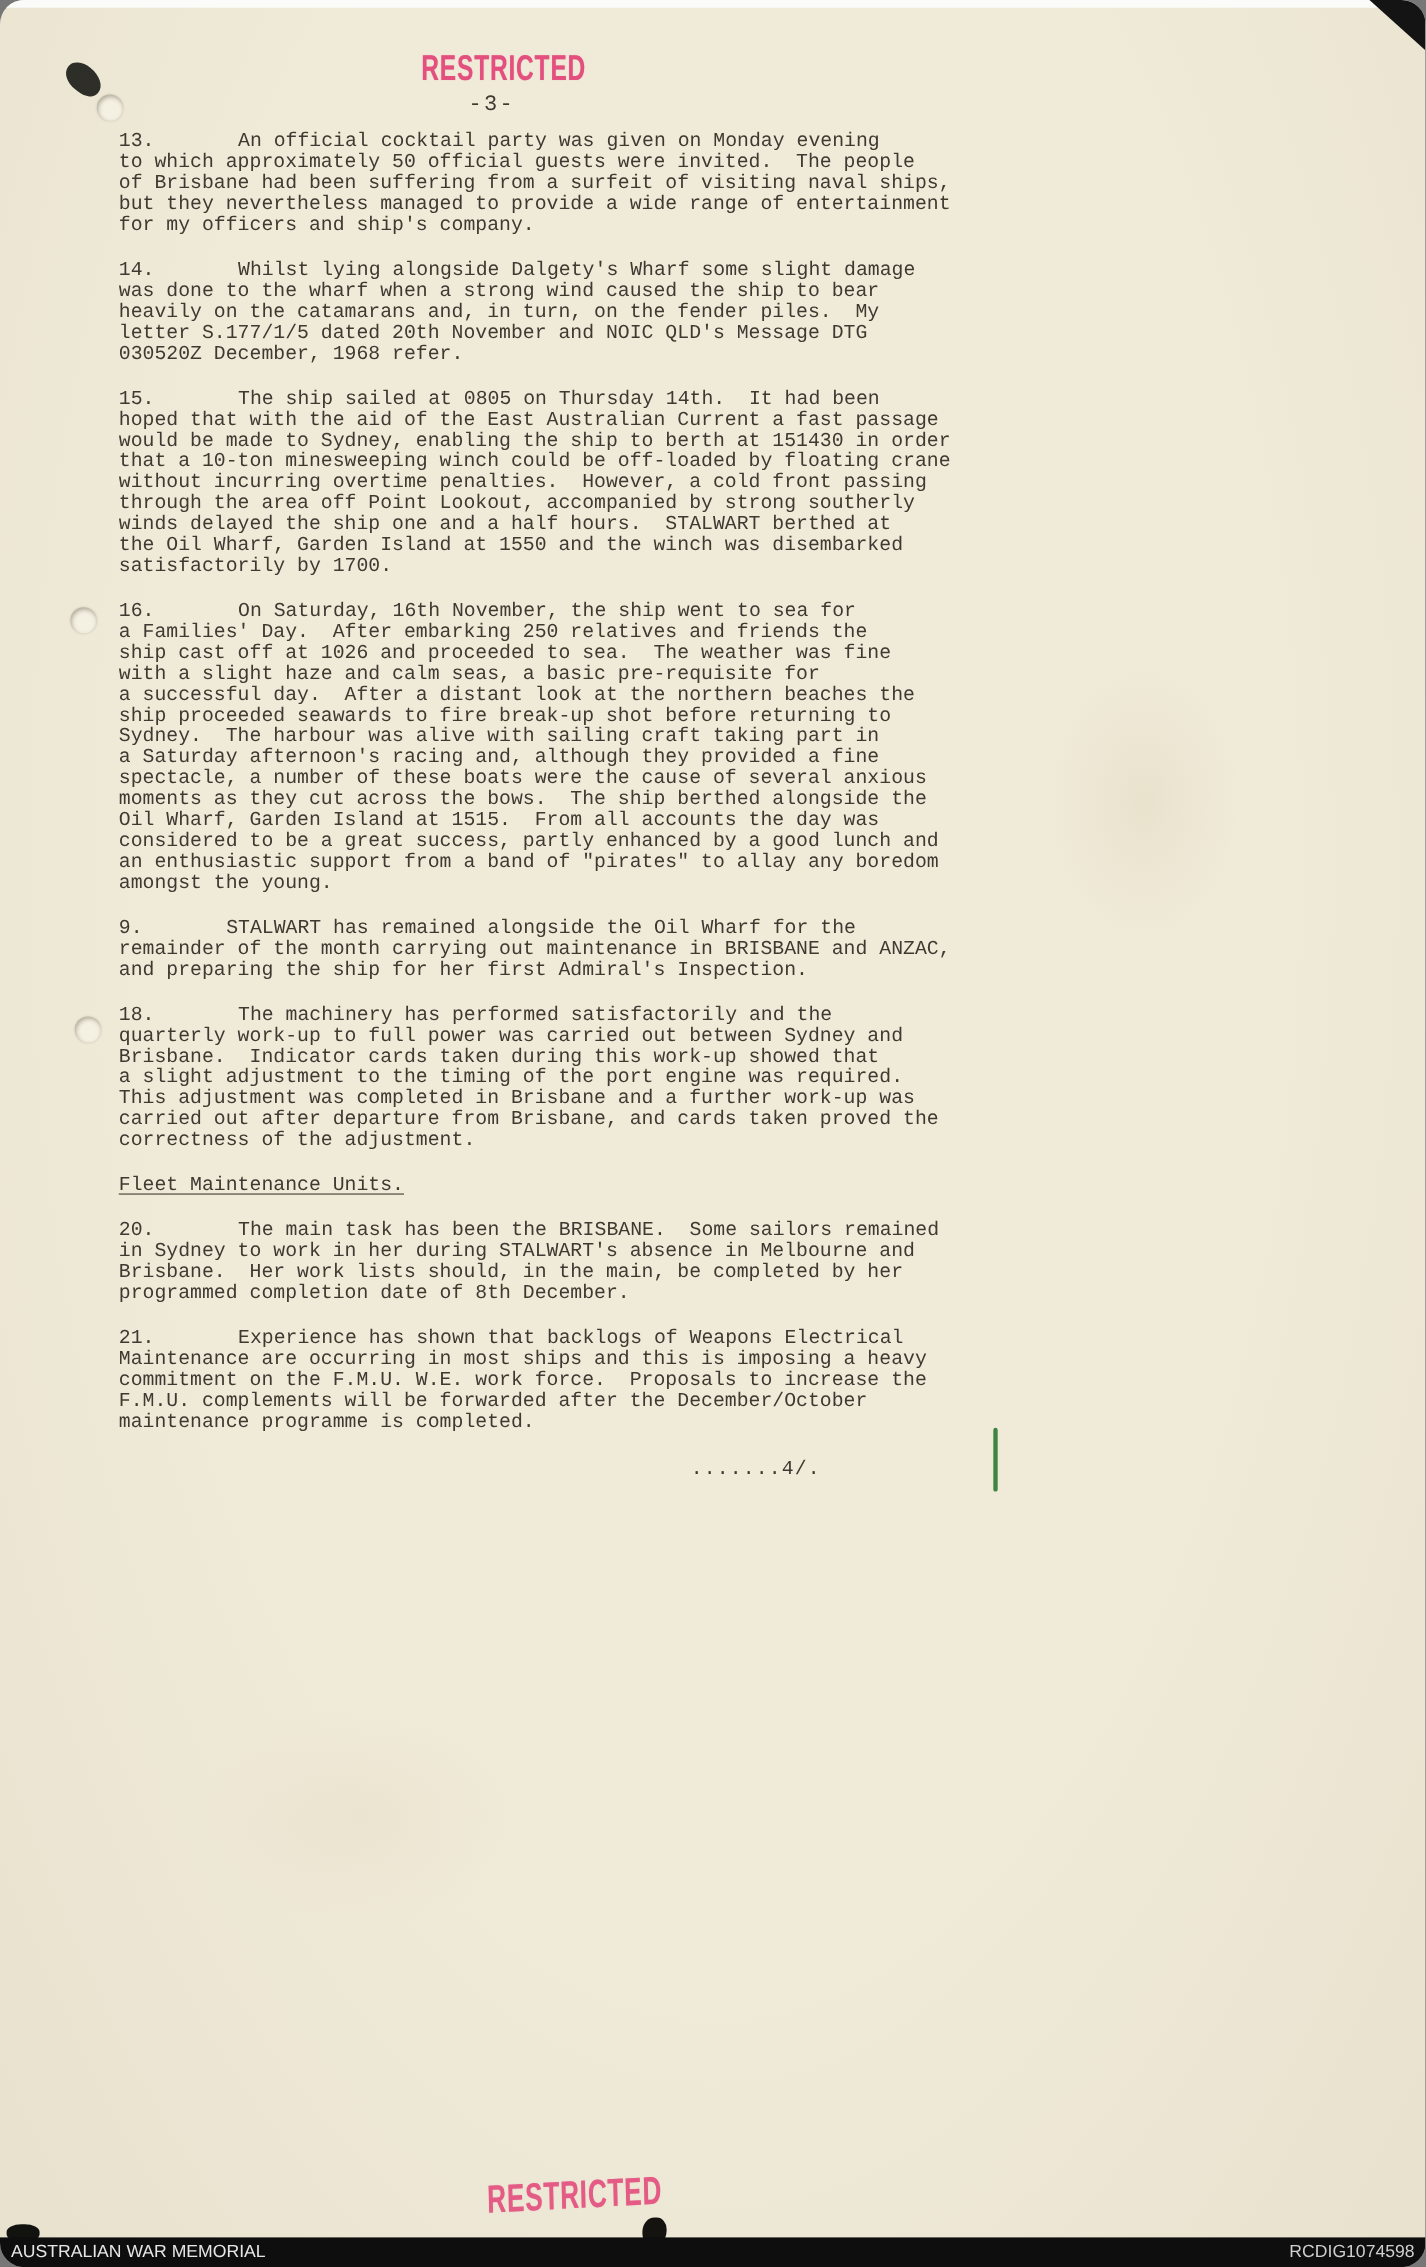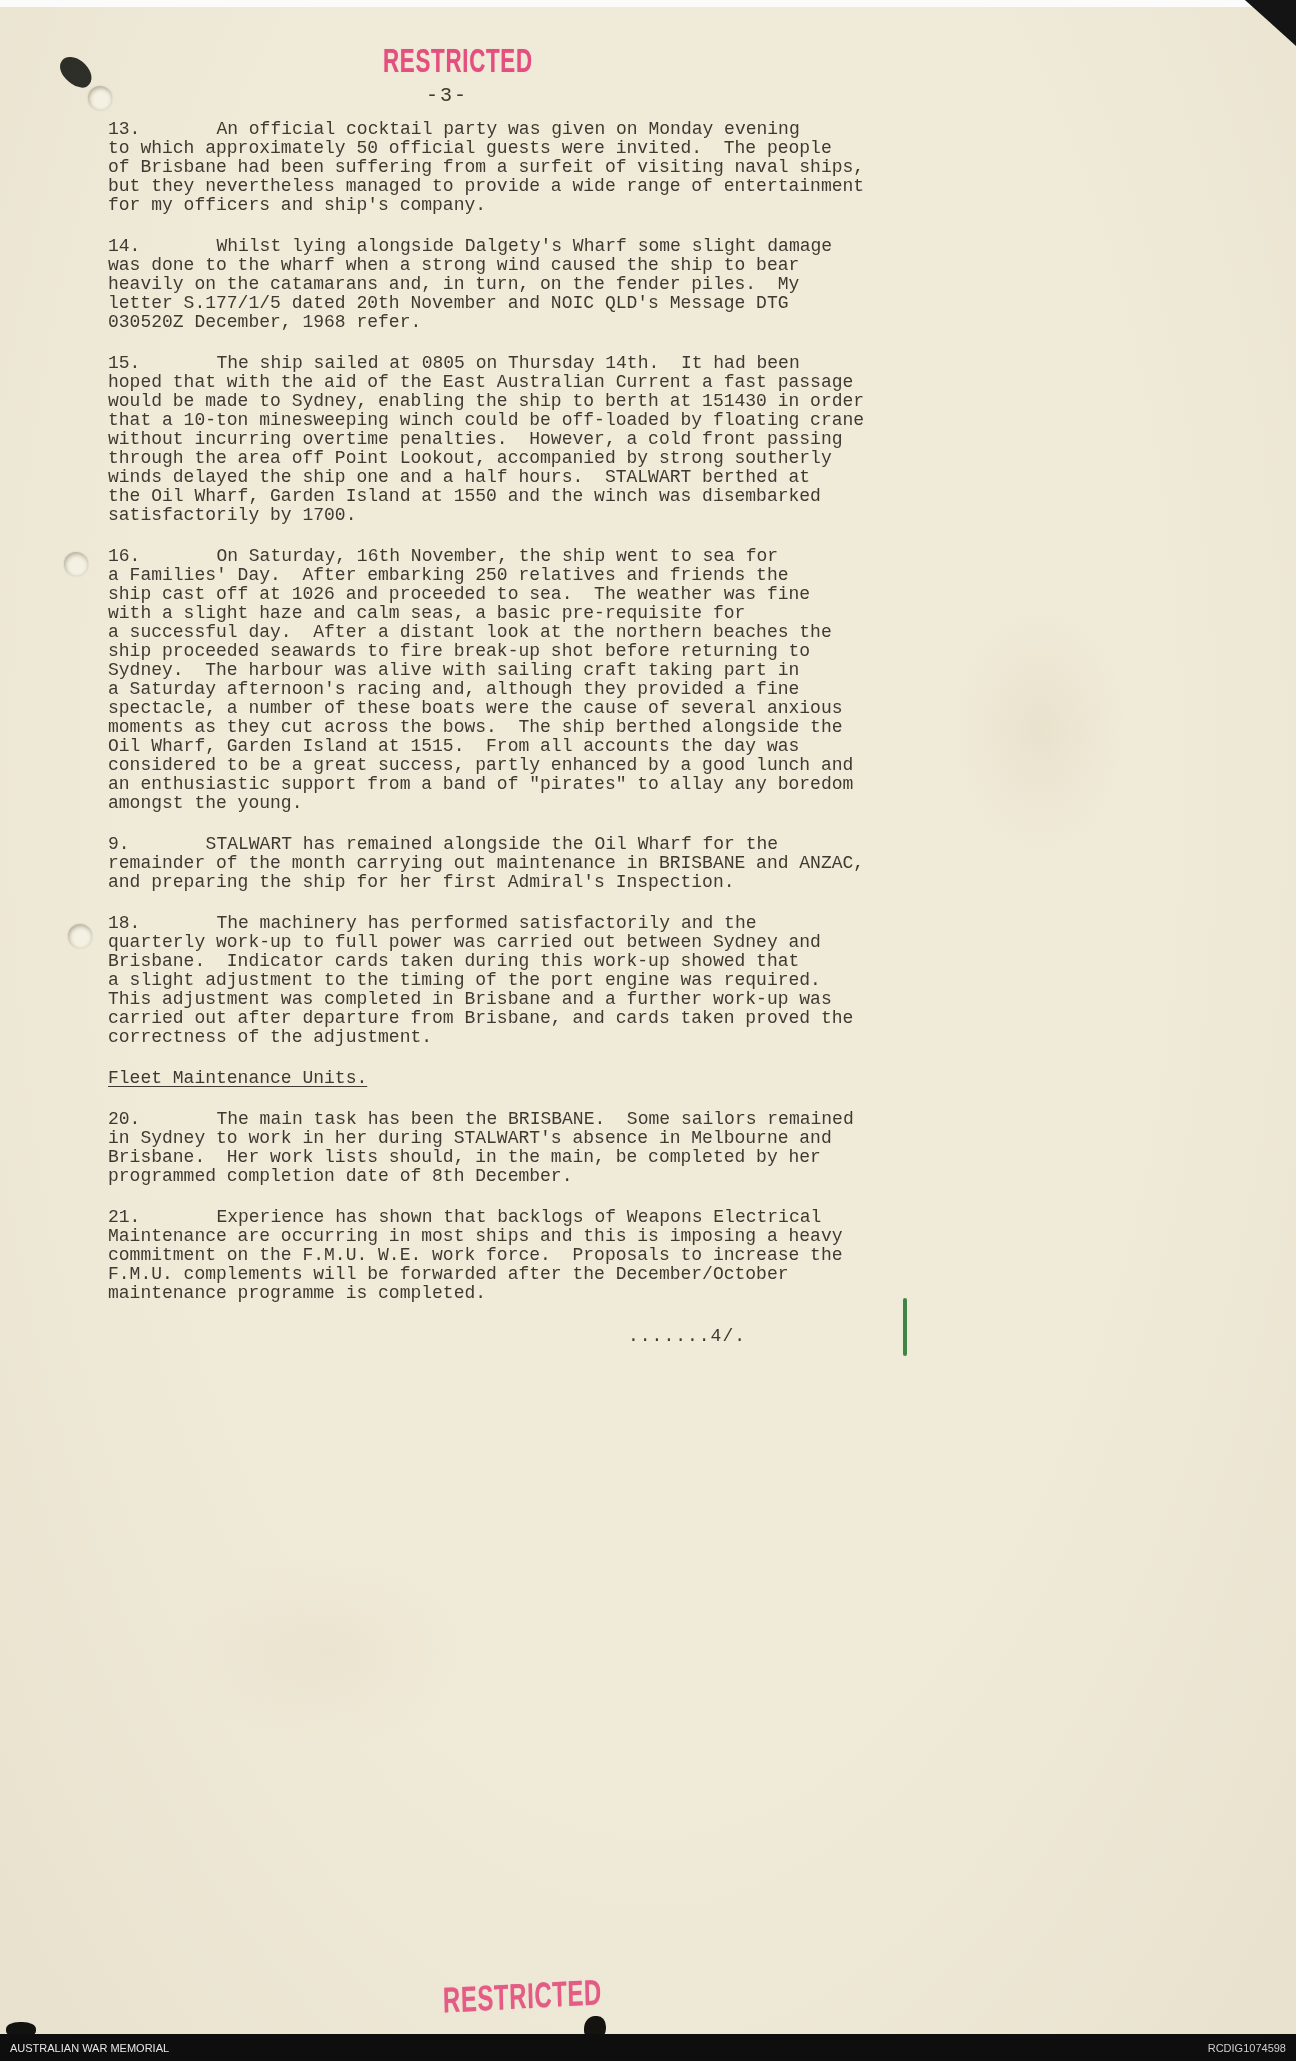--- a/index.html
+++ b/index.html
@@ -4,20 +4,21 @@
 <style>
   html,body{margin:0;padding:0;background:#777;}
   .page{
     position:relative;
     width:1296px;height:2061px;
     margin:0 auto;
     background:radial-gradient(ellipse at 50% 38%, #f0ebd9 55%, #e7e1cd 100%);
     overflow:hidden;
     font-family:"Liberation Mono","DejaVu Sans Mono",monospace;
     color:#3e3a31;
+    border-radius:22px;
   }
   
   .scan-strip-top{position:absolute;left:0;top:0;width:100%;height:7px;background:#fbfbf9;}
   .corner-tr{position:absolute;right:0;top:0;width:58px;height:46px;background:#141414;
     clip-path:polygon(12% 0,100% 0,100% 100%);}
   .ink-blob-tl{position:absolute;left:58px;top:60px;width:36px;height:24px;background:#191915;
     border-radius:50% 60% 45% 55%;transform:rotate(38deg);opacity:.9;}
   .hole{position:absolute;border-radius:50%;background:#f4f0e2;
     box-shadow:inset 1px 2px 4px rgba(90,85,65,.45), 0 0 2px rgba(120,110,85,.3);}
   .hole-1{left:88px;top:86px;width:24px;height:24px;}
@@ -56,21 +57,21 @@
   .cont{margin-top:24px;padding-left:520px;font-size:18px;letter-spacing:1px;}
 
   .green-mark{position:absolute;left:903px;top:1298px;width:4px;height:58px;
     background:#2c7a33;border-radius:2px;opacity:.9;}
 
   
   .footer{
     position:absolute;left:0;bottom:0;width:100%;height:27px;background:#0e0e0e;
     display:flex;justify-content:space-between;align-items:center;
     padding:0 10px;box-sizing:border-box;
-    font-family:"Liberation Sans","DejaVu Sans",sans-serif;font-size:11px;color:#e6e6e6;
+    font-family:"Liberation Sans","DejaVu Sans",sans-serif;font-size:16px;color:#e6e6e6;
   }
   .footer .right{color:#cfcfcf;text-align:center;}
 </style>
 </head>
 <body>
 
 <div class="page">
 
   <div class="scan-strip-top"></div>
   <div class="corner-tr"></div>

